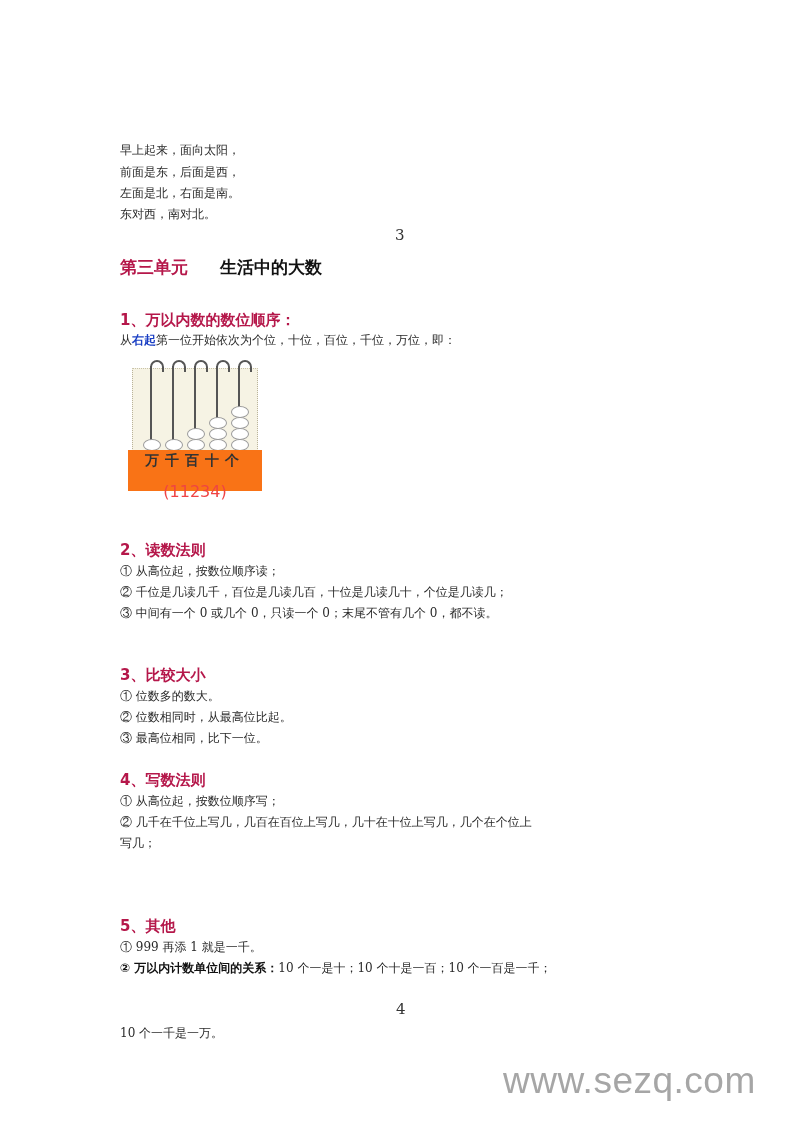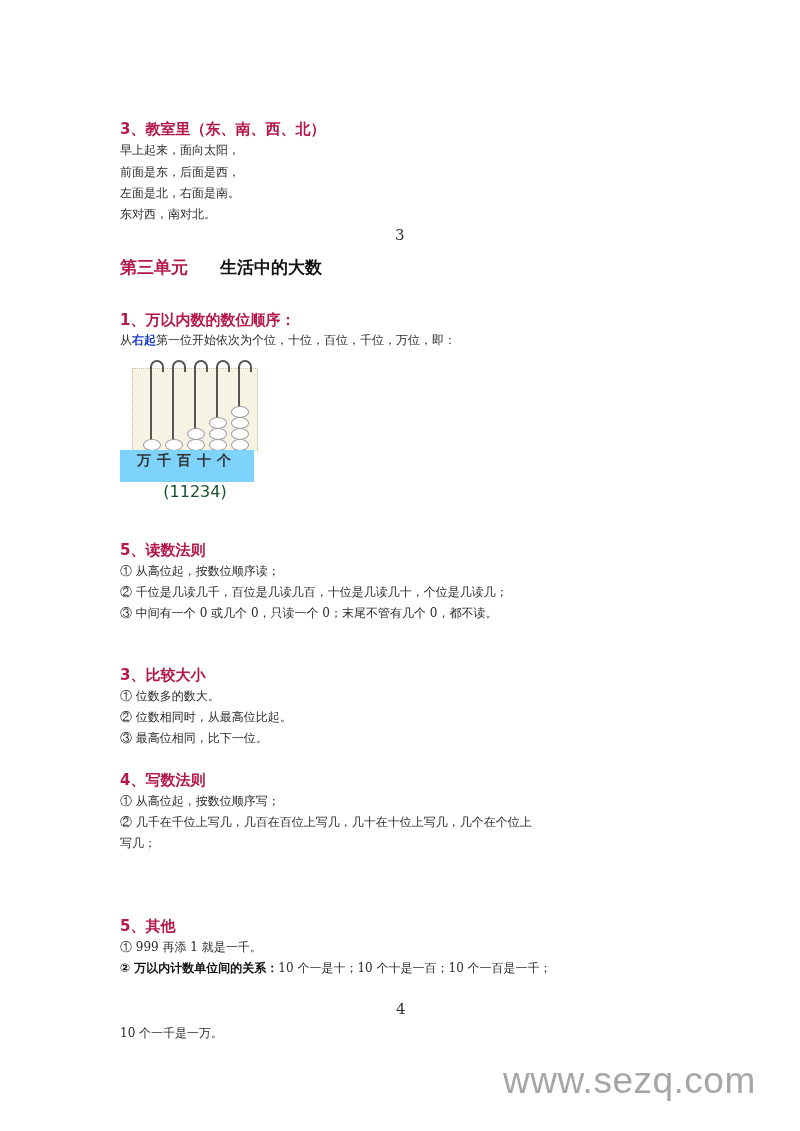--- a/index.html
+++ b/index.html
@@ -13,35 +13,34 @@
   .unit-title .t { color:#111; margin-left:32px; }
   .pagenum { position:absolute; font-size:15px; color:#333; }
   .blue { color:#1a3fc4; font-weight:bold; font-family:"DejaVu Sans", sans-serif; }
   .bold { font-weight:bold; font-family:"DejaVu Sans", sans-serif; color:#111; }
   .watermark { position:absolute; left:503px; top:1060px; font-family:"Liberation Sans", sans-serif;
                font-size:37px; color:#a6a6a6; letter-spacing:0.5px; }
   
   .abacus { position:absolute; left:120px; top:356px; width:150px; height:152px; background:#ffffff; }
   .abacus .frame { position:absolute; left:12px; top:12px; width:124px; height:82px; background:#f6f3e4;
                    border-left:1px dotted #b9b39a; border-right:1px dotted #b9b39a; border-top:1px dotted #c8c2a8; }
-  .abacus .base { position:absolute; left:0; top:94px; width:134px; height:32px; background:#7dd3fc; }
+  .abacus .base { position:absolute; left:8px; top:94px; width:134px; height:41px; background:#f97316; }
   .abacus .base-text { position:absolute; left:0; top:2px; width:134px; text-align:center; font-family:"DejaVu Serif", serif;
                        font-size:14px; font-weight:bold; color:#333; letter-spacing:6px; }
   .abacus .num { position:absolute; left:0; top:126px; width:150px; text-align:center; font-family:"DejaVu Sans", sans-serif;
-                 font-size:16px; color:#14532d; }
+                 font-size:16px; color:#ef4444; }
   .rod { position:absolute; width:2px; background:#555; top:10px; }
   .hook { position:absolute; top:4px; width:10px; height:10px; border:2px solid #555; border-bottom:none; border-radius:7px 7px 0 0; }
   .bead { position:absolute; width:16px; height:10px; background:#ffffff; border:1px solid #999; border-radius:50%; }
 </style>
 </head>
 <body>
 
 <div class="page">
 
-  <div class="line heading" style="top:119px;">3、教室里（东、南、西、北）</div>
   <div class="line" style="top:140px;">早上起来，面向太阳，</div>
   <div class="line" style="top:162px;">前面是东，后面是西，</div>
   <div class="line" style="top:183px;">左面是北，右面是南。</div>
   <div class="line" style="top:204px;">东对西，南对北。</div>
 
   <div class="pagenum" style="left:395px; top:226px;">3</div>
 
   <div class="unit-title">
     <span class="u">第三单元</span><span class="t">生活中的大数</span>
   </div>
@@ -79,21 +78,21 @@
     <div class="bead" style="left:111px; top:83px;"></div>
     <div class="bead" style="left:111px; top:72px;"></div>
     <div class="bead" style="left:111px; top:61px;"></div>
     <div class="bead" style="left:111px; top:50px;"></div>
     <div class="base">
       <div class="base-text">万千百十个</div>
     </div>
     <div class="num">(11234)</div>
   </div>
 
-  <div class="line heading" style="top:540px;">5、读数法则</div>
+  <div class="line heading" style="top:540px;">2、读数法则</div>
   <div class="line" style="top:561px;">① 从高位起，按数位顺序读；</div>
   <div class="line" style="top:582px;">② 千位是几读几千，百位是几读几百，十位是几读几十，个位是几读几；</div>
   <div class="line" style="top:603px;">③ 中间有一个 0 或几个 0，只读一个 0；末尾不管有几个 0，都不读。</div>
 
   <div class="line heading" style="top:665px;">3、比较大小</div>
   <div class="line" style="top:686px;">① 位数多的数大。</div>
   <div class="line" style="top:728px;">③ 最高位相同，比下一位。</div>
   <div class="line" style="top:707px;">② 位数相同时，从最高位比起。</div>
 
   <div class="line heading" style="top:770px;">4、写数法则</div>

